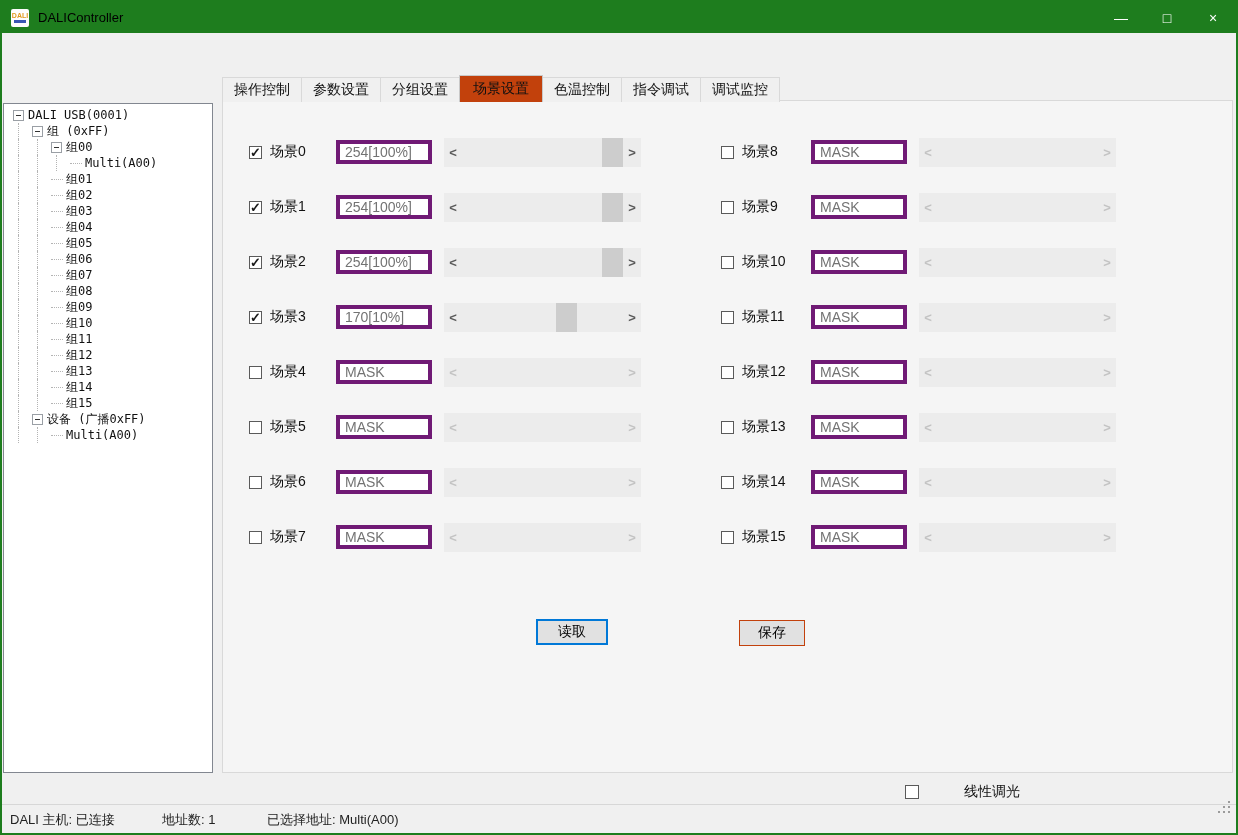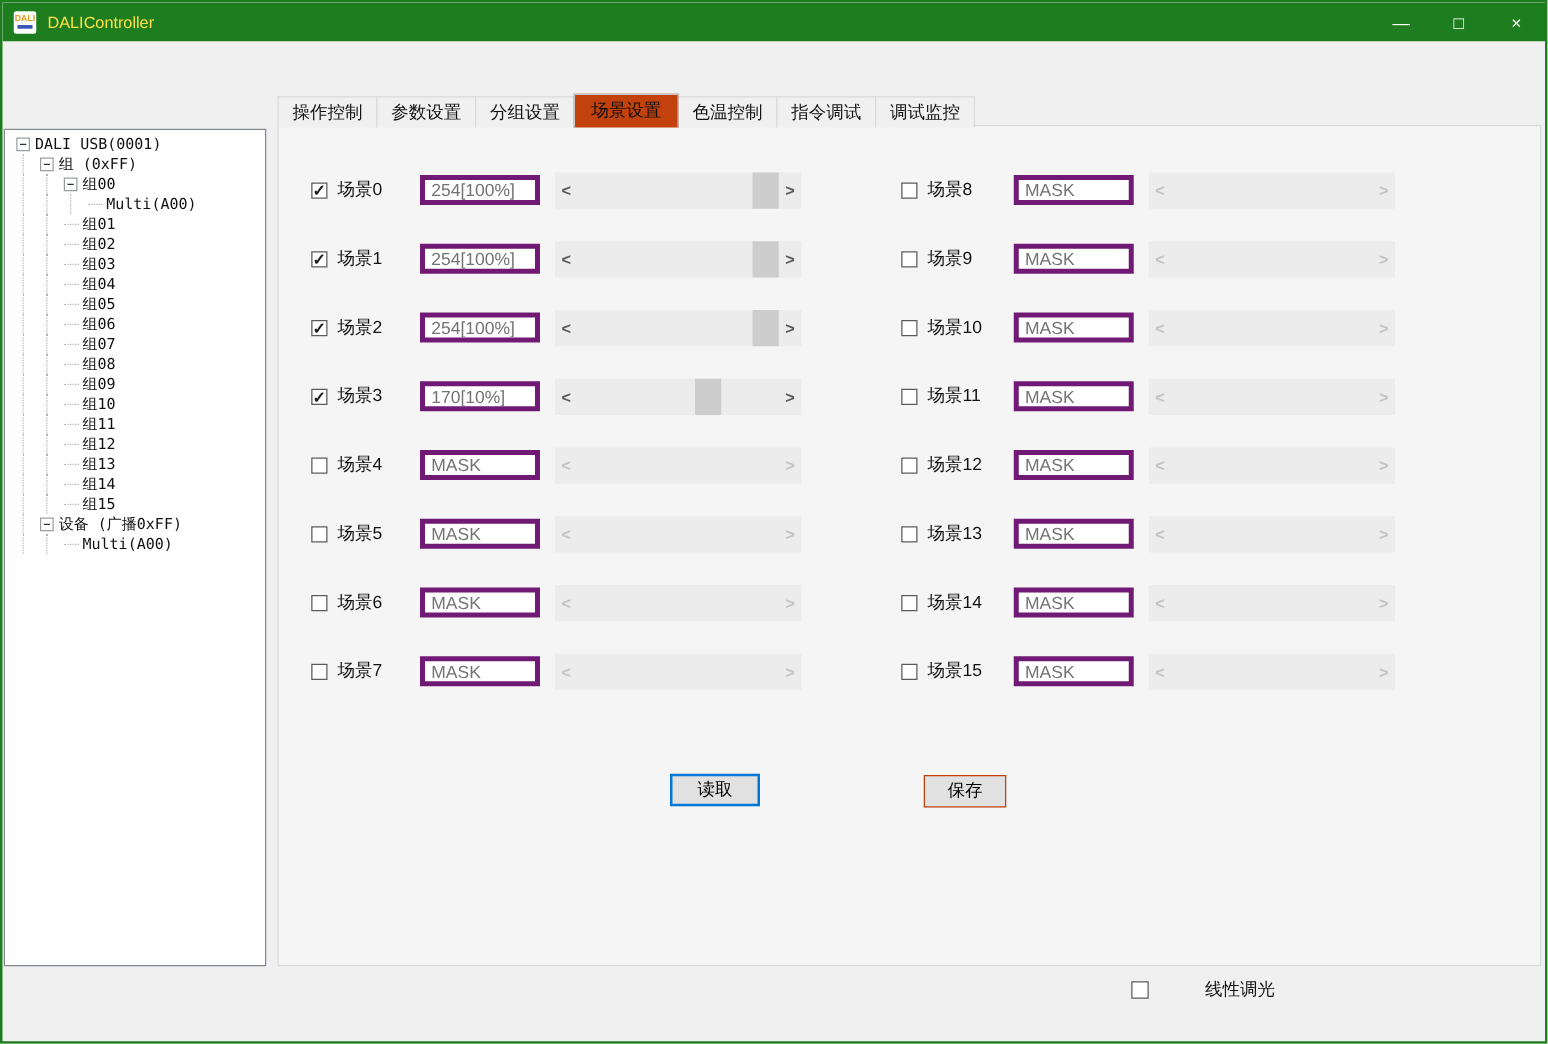--- a/index.html
+++ b/index.html
@@ -19,21 +19,21 @@
     display: flex; align-items: center;
   }
   .app-icon {
     width: 18px; height: 18px; margin-left: 9px;
     background: #fdfdfd; border-radius: 2px;
     display: flex; flex-direction: column; align-items: center; justify-content: center;
     flex: none;
   }
   .app-icon .icon-txt { font-size: 7px; line-height: 7px; font-weight: bold; color: #e09a1e; letter-spacing: 0; }
   .app-icon .icon-bar { width: 12px; height: 3px; background: #3a57b5; margin-top: 1px; }
-  .title-text { color: #fde047; font-size: 13px; margin-left: 9px; }
+  .title-text { color: #000000; font-size: 13px; margin-left: 9px; }
   .win-controls { margin-left: auto; display: flex; height: 100%; }
   .win-btn {
     width: 46px; height: 100%;
     display: flex; align-items: center; justify-content: center;
     color: #fff; font-size: 14px; line-height: 1;
   }
   
   .menubar { height: 39px; display: flex; align-items: center; padding-left: 9px; background: #f0f0f0; }
   .menu-item { padding: 5px 13px; font-size: 14px; }
   
@@ -368,14 +368,20 @@
       </div>
     <button class="btn read">读取</button>
     <button class="btn save">保存</button>
   </div>
 
   <div class="linear-dim">
     <span class="win-checkbox"></span>
     <span class="linear-dim-label">线性调光</span>
   </div>
 
+  <div class="statusbar">
+    <span class="st-host">DALI 主机: 已连接</span>
+    <span class="st-count">地址数: 1</span>
+    <span class="st-selected">已选择地址: Multi(A00)</span>
+    <span class="grip"></span>
+  </div>
 
 </div>
 
 </body></html>

